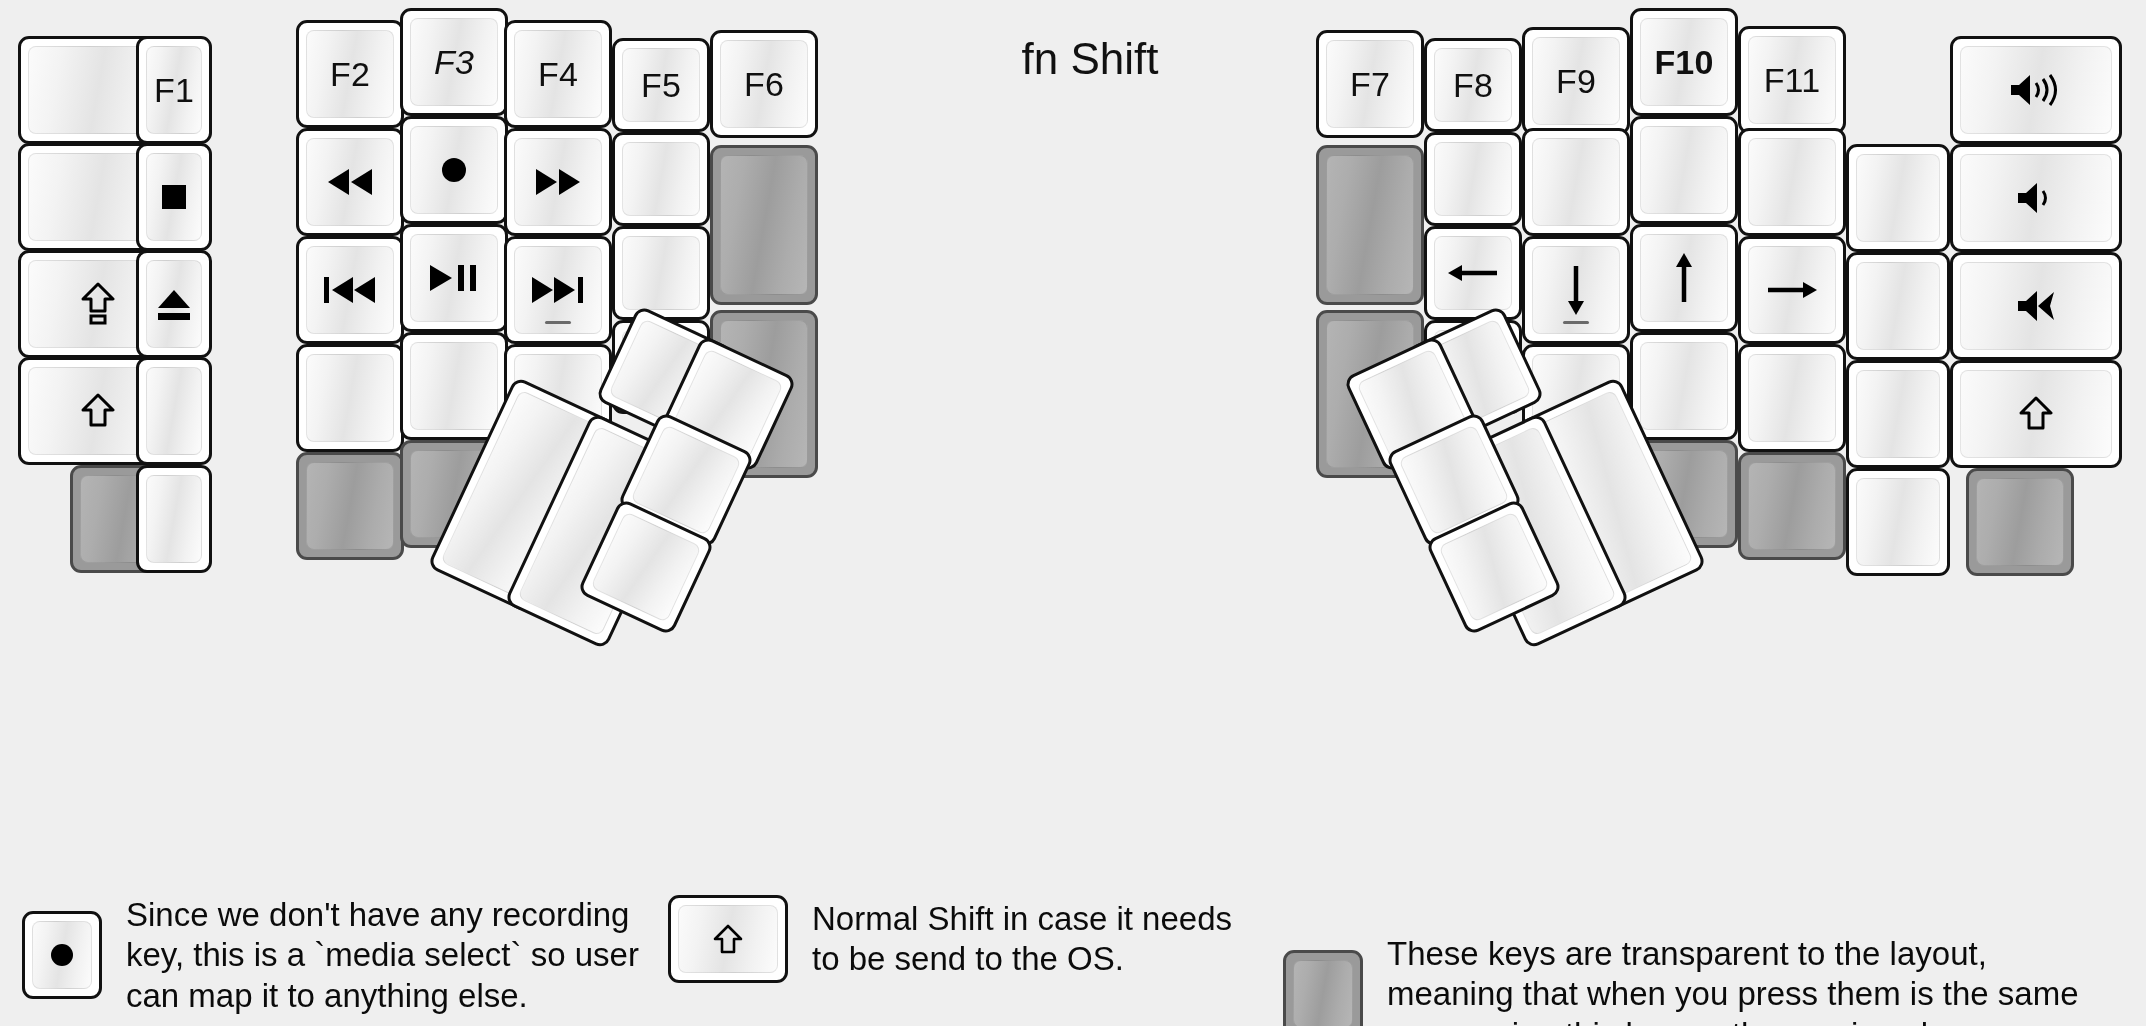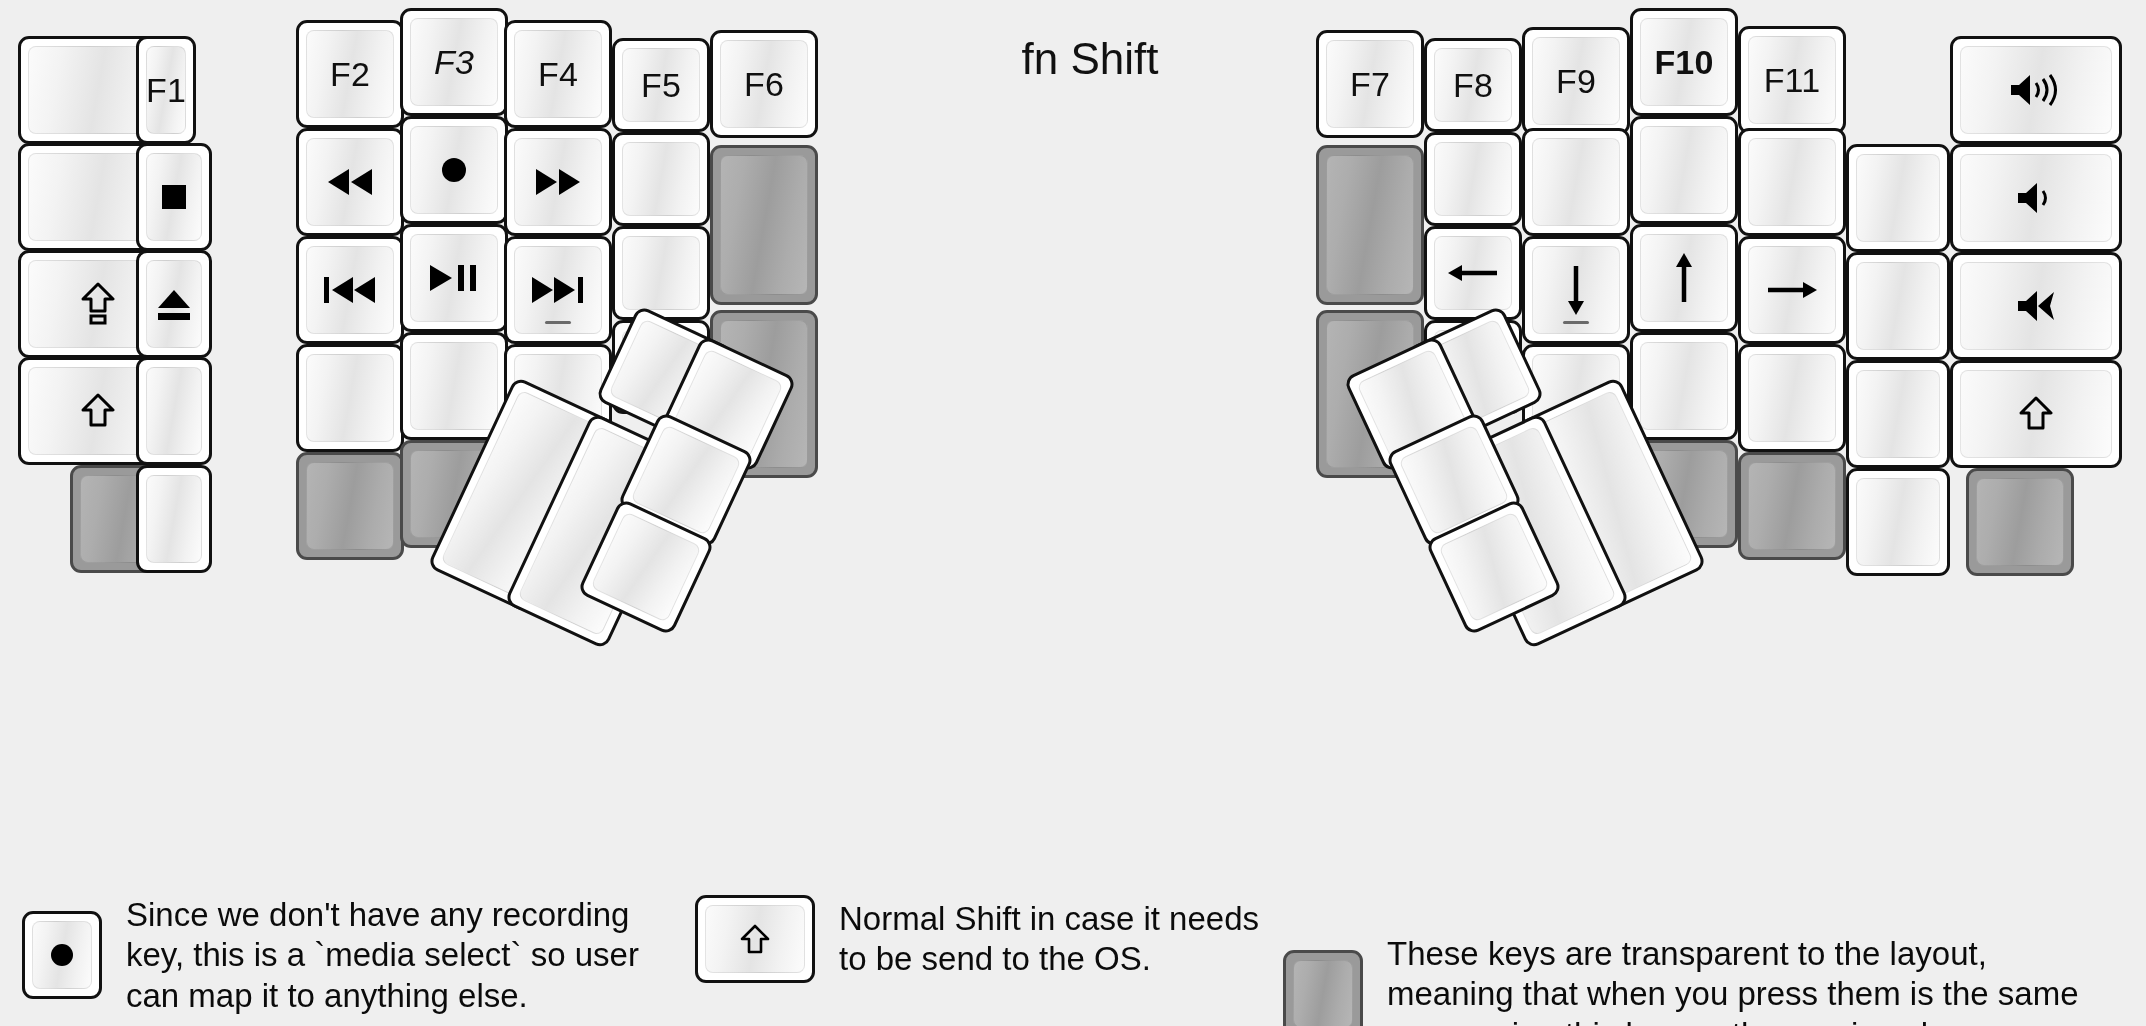--- a/index.html
+++ b/index.html
@@ -148,21 +148,21 @@
               <path d="M17 4 L32 19 L24 19 L24 34 L10 34 L10 19 L2 19 Z" fill="none" stroke="#000" stroke-width="3" stroke-linejoin="round"></path>
             </svg>
           </span>
         </div>
       </div>
       <div class="key trans" style="left: 70px; top: 465px; width: 108px; height: 108px;">
         <div class="cap">
           <span class="glyph"></span>
         </div>
       </div>
-      <div class="key" style="left: 136px; top: 36px; width: 60px; height: 108px; text-align: center;">
+      <div class="key" style="left: 136px; top: 36px; width: 76px; height: 108px; text-align: center;">
         <div class="cap">
           <span class="lbl">F1</span>
         </div>
       </div>
       <div class="key" style="left: 136px; top: 143px; width: 76px; height: 108px;">
         <div class="cap">
           <span class="glyph">
             <svg width="40" height="40" viewBox="0 0 40 40">
               <rect x="8" y="8" width="24" height="24" fill="#000"></rect>
             </svg>
@@ -605,21 +605,21 @@
               <circle cx="17" cy="17" r="11" fill="#000"></circle>
             </svg>
         </span>
       </div>
     </div>
     <div class="legend-text">Since we don't have any recording
 key, this is a `media select` so user
 can map it to anything else.</div>
   </div>
 
-  <div class="legend-item" style="left:668px;top:895px;margin-left:27px;">
+  <div class="legend-item" style="left:668px;top:895px;">
     <div class="legend-key" style="width:120px;height:88px;">
       <div class="cap">
         <span class="glyph">
           <svg width="30" height="34" viewBox="0 0 30 34">
             <path d="M15 4 L28 17 L21 17 L21 30 L9 30 L9 17 L2 17 Z" fill="none" stroke="#000" stroke-width="2.6" stroke-linejoin="round"></path>
           </svg>
         </span>
       </div>
     </div>
     <div class="legend-text">Normal Shift in case it needs

